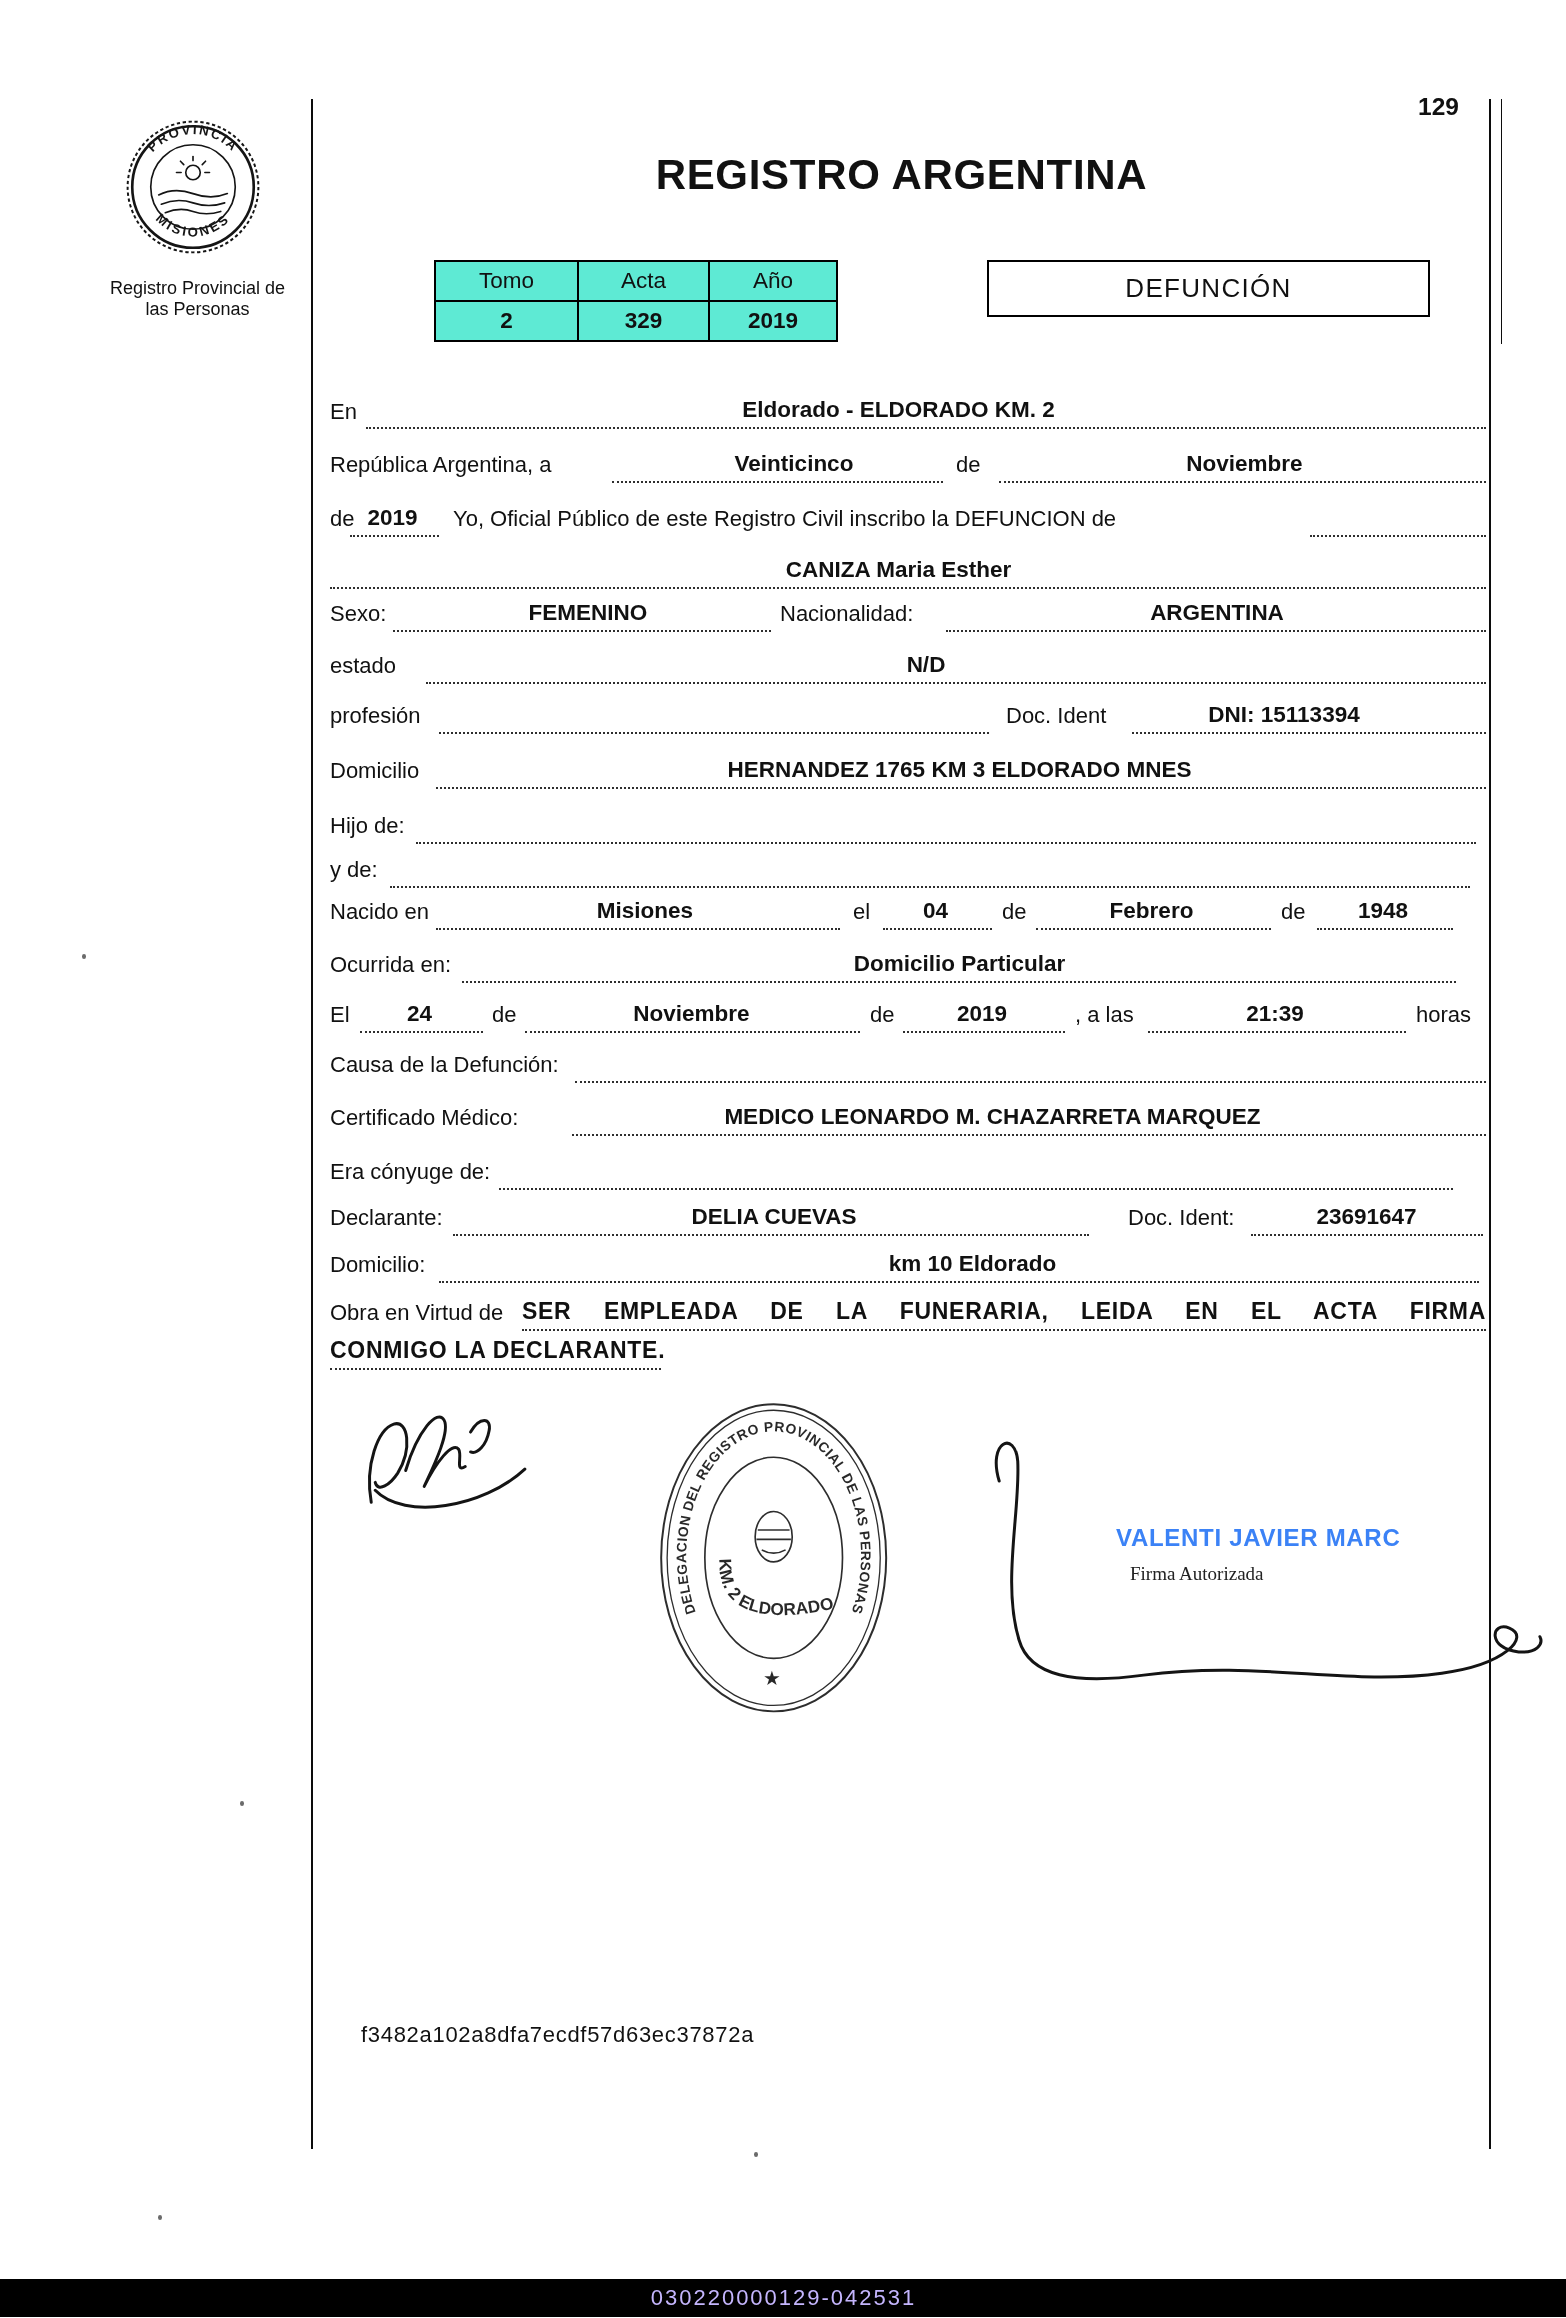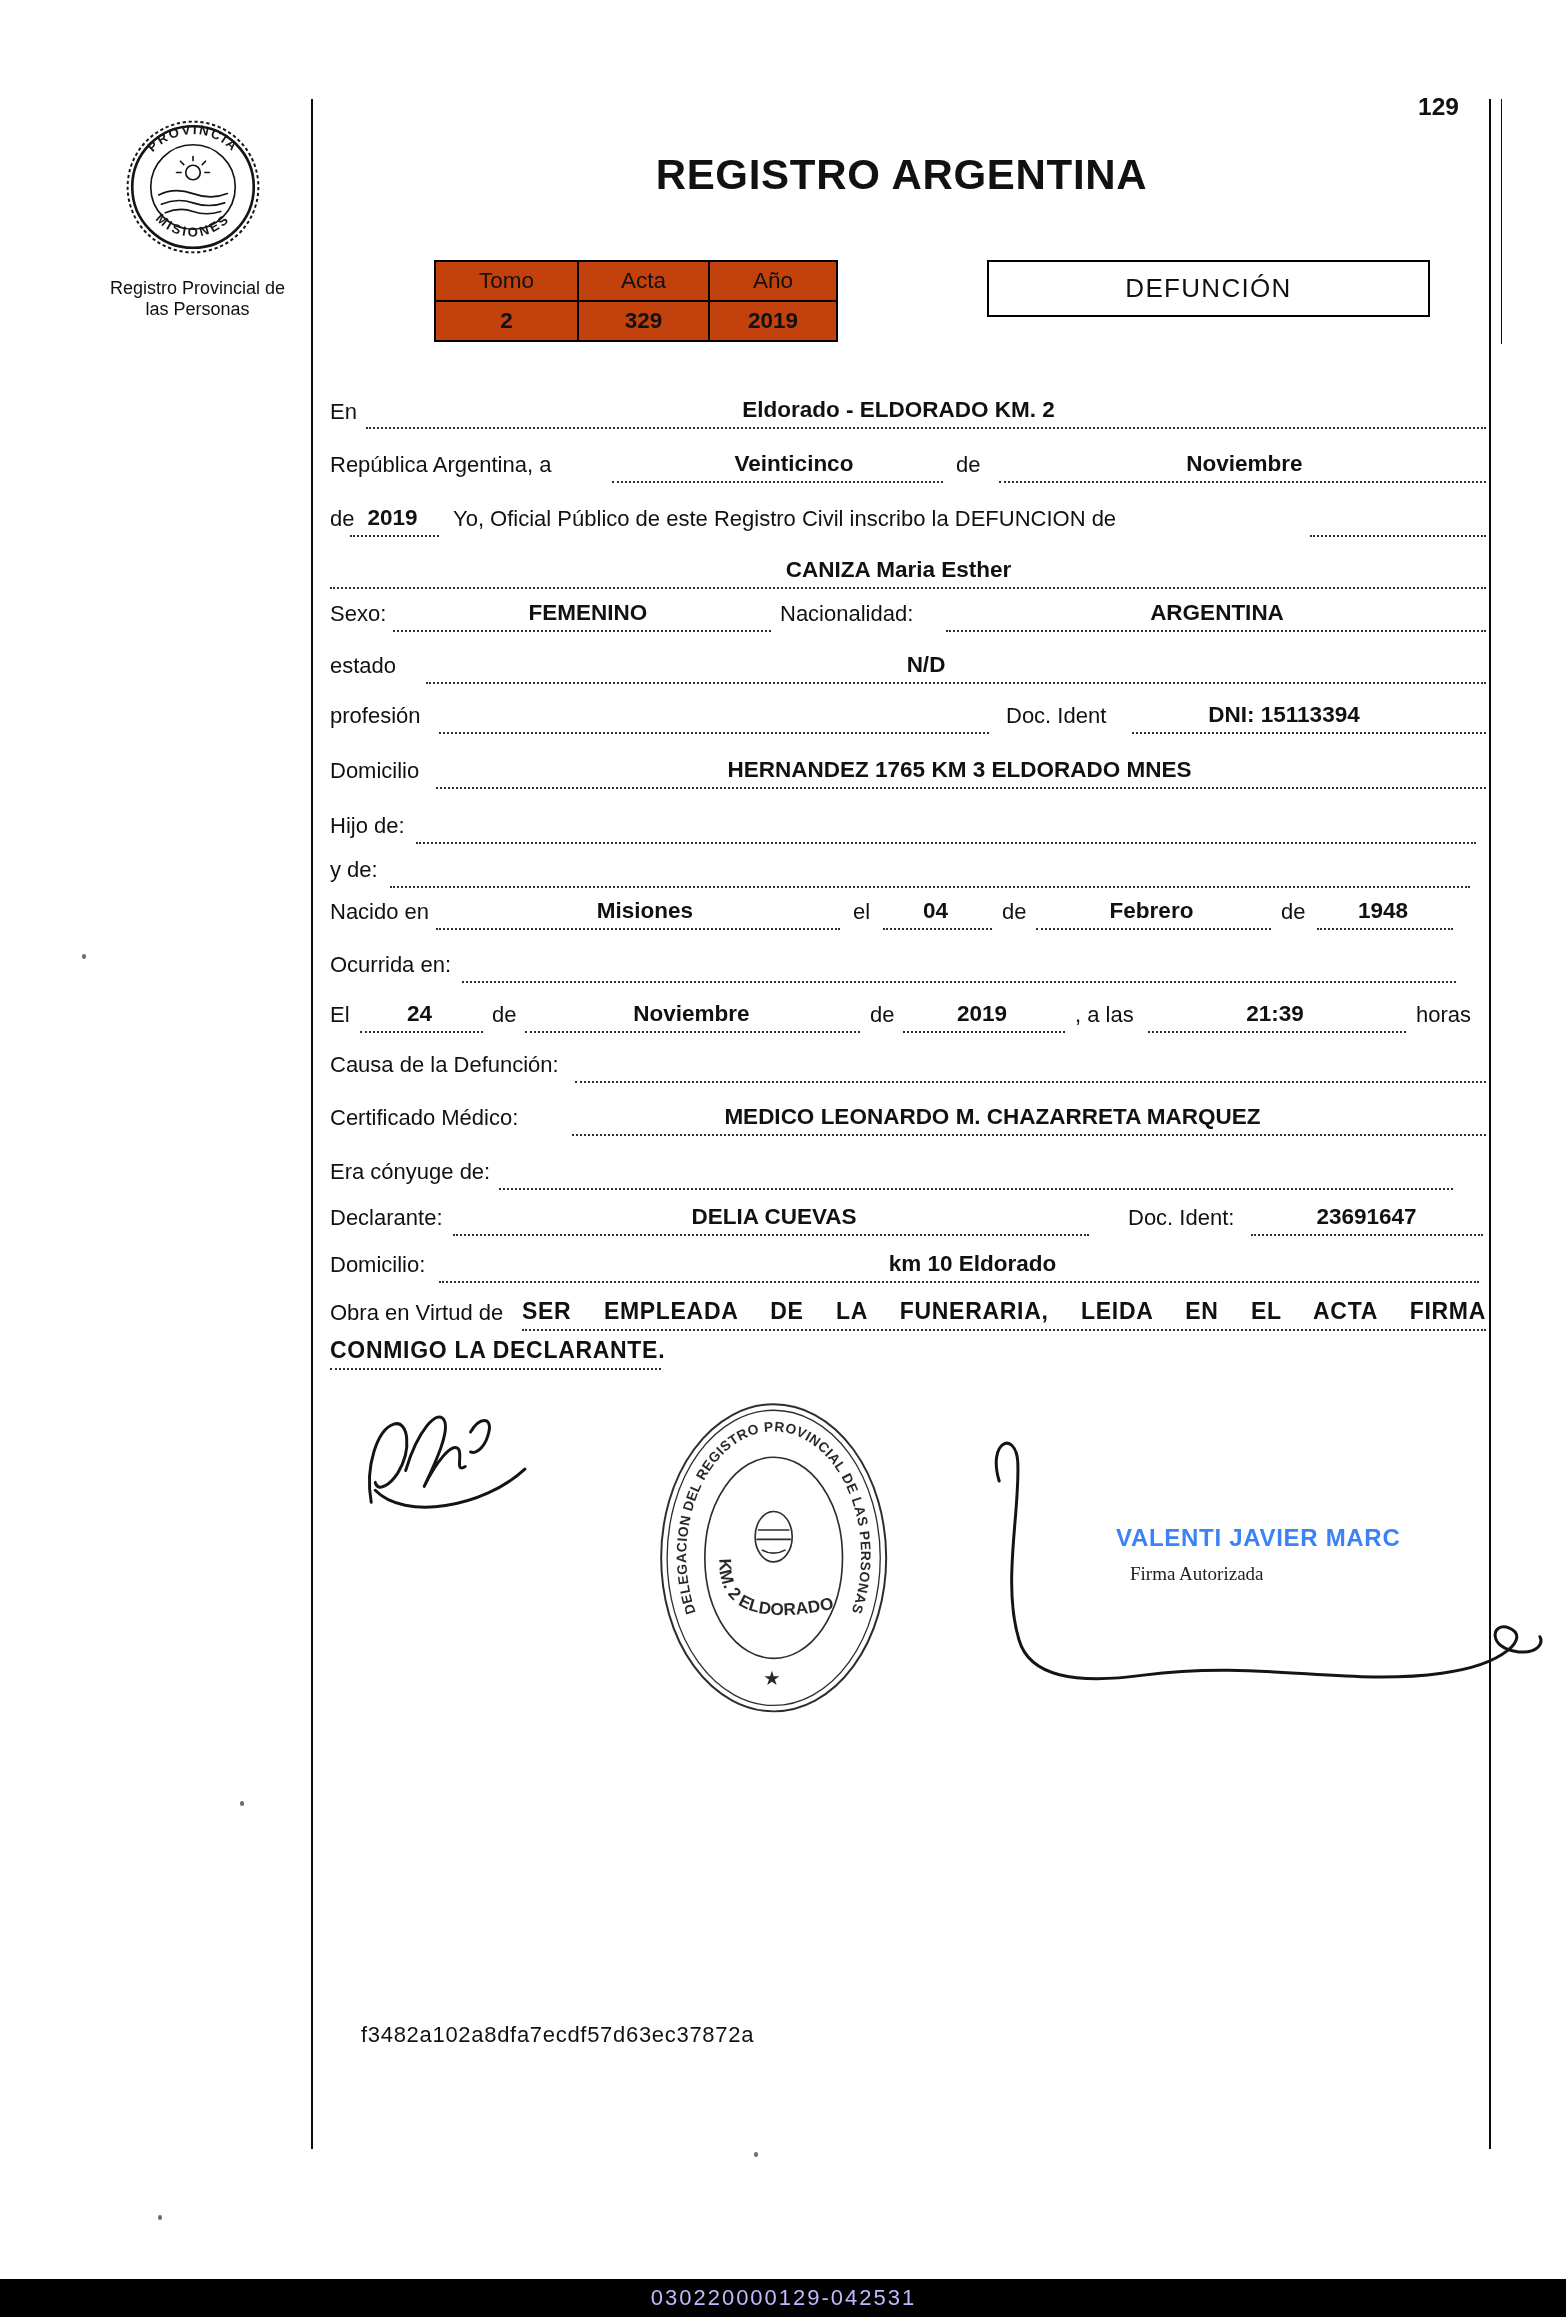--- a/index.html
+++ b/index.html
@@ -5,21 +5,21 @@
   * { margin:0; padding:0; box-sizing:border-box; }
   html,body { width:1567px; height:2319px; background:#ffffff; position:relative;
               font-family:"Liberation Sans", sans-serif; color:#111; overflow:hidden; }
   .abs { position:absolute; }
   .vline { position:absolute; width:2px; background:#0c0c0c; }
   .page-number { position:absolute; left:1418px; top:93px; font-size:24.5px; font-weight:600; }
   .title { position:absolute; left:313px; top:151px; width:1177px; text-align:center;
            font-size:42px; font-weight:bold; letter-spacing:0.7px; }
   .rec-table { position:absolute; left:434px; top:260px; display:grid;
                grid-template-columns:143px 131px 128px; border:2px solid #000;
-               border-right:none; border-bottom:none; background:#c2410c; }
+               border-right:none; border-bottom:none; background:#5eead4; }
   .rec-table .cell { border-right:2px solid #000; border-bottom:2px solid #000; height:40px;
                      display:flex; align-items:center; justify-content:center; font-size:22.5px; }
   .rec-table .val { font-weight:bold; }
   .def-box { position:absolute; left:987px; top:260px; width:443px; height:57px;
              border:2px solid #000; display:flex; align-items:center; justify-content:center;
              font-size:26px; letter-spacing:1.3px; }
   .logo-caption { position:absolute; left:98px; top:278px; width:199px; text-align:center;
                   font-size:18px; line-height:21px; }
   .form { position:absolute; left:330px; top:388px; width:1158px; }
   .row { position:absolute; left:0; height:34px; width:1158px; }
@@ -168,20 +168,21 @@
     <i class="dl" style="left:706px;width:235px"></i>
     <b class="v" style="left:709px;width:225px">Febrero</b>
     <span class="l" style="left:951px">de</span>
     <i class="dl" style="left:987px;width:136px"></i>
     <b class="v" style="left:987px;width:132px">1948</b>
   </div>
 
   <div class="row" style="top:562px">
     <span class="l" style="left:0">Ocurrida en:</span>
     <i class="dl" style="left:132px;width:994px"></i>
+    <b class="v" style="left:265px;width:729px">Domicilio Particular</b>
   </div>
 
   <div class="row" style="top:612px">
     <span class="l" style="left:0">El</span>
     <i class="dl" style="left:30px;width:123px"></i>
     <b class="v" style="left:33px;width:113px">24</b>
     <span class="l" style="left:162px">de</span>
     <i class="dl" style="left:195px;width:335px"></i>
     <b class="v" style="left:199px;width:325px">Noviembre</b>
     <span class="l" style="left:540px">de</span>

